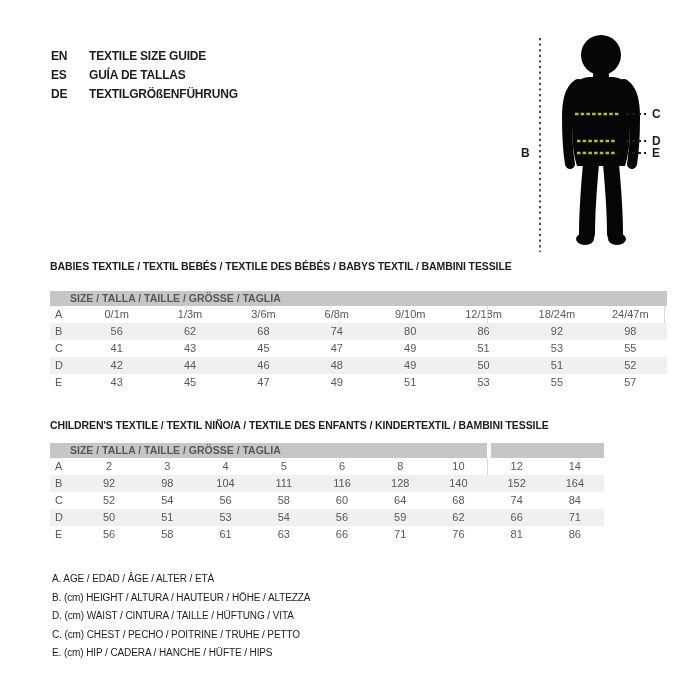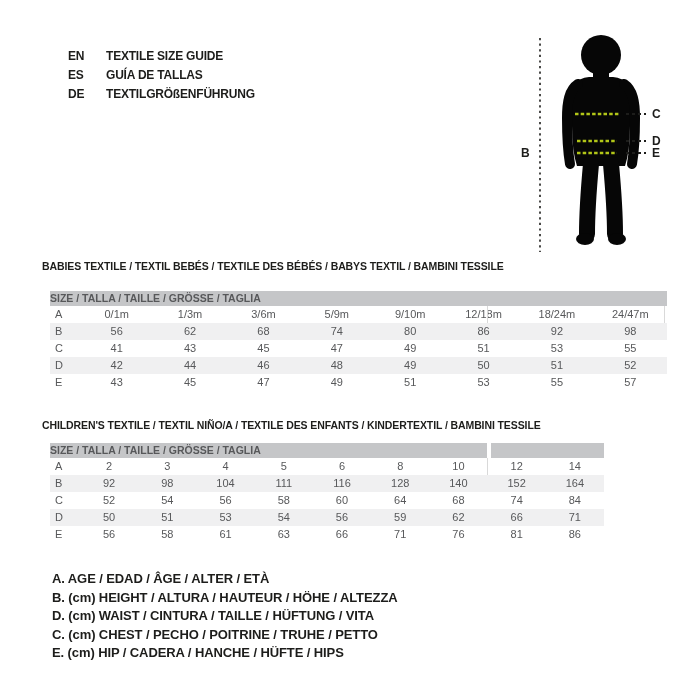--- a/index.html
+++ b/index.html
@@ -1,41 +1,41 @@
 <!DOCTYPE html>
 <html><head>
 <meta charset="utf-8">
 <style>
   html,body{margin:0;padding:0;background:#ffffff;}
   .page{
     position:relative;width:700px;height:700px;background:#ffffff;overflow:hidden;
     font-family:"Liberation Sans",sans-serif;color:#1d1d1b;
   }
   
-  .lang-list{position:absolute;left:68px;top:47px;}
+  .lang-list{position:absolute;left:51px;top:47px;}
   .lang-row{height:19px;line-height:19px;font-size:12px;font-weight:bold;letter-spacing:-0.2px;white-space:nowrap;}
   .lang-code{display:inline-block;width:38px;}
   
   .figure{position:absolute;left:505px;top:26px;width:175px;height:235px;}
   .fig-label{position:absolute;font-size:12px;font-weight:bold;color:#1d1d1b;line-height:12px;}
   
-  .sec-title{position:absolute;left:42px;font-size:10.5px;font-weight:bold;letter-spacing:-0.1px;color:#1d1d1b;white-space:nowrap;}
+  .sec-title{position:absolute;left:50px;font-size:10.5px;font-weight:bold;letter-spacing:-0.1px;color:#1d1d1b;white-space:nowrap;}
   
   .stable{position:absolute;left:50px;}
   .sbar{height:15px;line-height:15px;background:#c5c6c8;color:#57585a;
-        font-size:10.5px;font-weight:bold;padding-left:0;box-sizing:border-box;position:relative;}
+        font-size:10.5px;font-weight:bold;padding-left:20px;box-sizing:border-box;position:relative;}
   .trow{display:grid;height:17px;line-height:17px;font-size:11px;color:#57585a;}
   .trow.stripe{background:#f0f0f1;}
   .rlabel{padding-left:5px;text-align:left;}
   .cell{text-align:center;}
   .vline{position:absolute;width:1px;background:#d9d9d9;}
   .notch{position:absolute;width:4px;background:#ffffff;}
   
   .legend{position:absolute;left:52px;top:570px;}
-  .legend-row{height:18.5px;line-height:18.5px;font-size:13px;font-weight:bold;letter-spacing:-0.1px;white-space:nowrap;}
+  .legend-row{height:18.5px;line-height:18.5px;font-size:10px;font-weight:normal;letter-spacing:-0.1px;white-space:nowrap;}
 </style>
 </head>
 <body>
 
 <div class="page">
 
   <div class="lang-list" id="lang-list">
       <div class="lang-row"><span class="lang-code">EN</span><span>TEXTILE SIZE GUIDE</span></div>
       <div class="lang-row"><span class="lang-code">ES</span><span>GUÍA DE TALLAS</span></div>
       <div class="lang-row"><span class="lang-code">DE</span><span>TEXTILGRÖßENFÜHRUNG</span></div>
@@ -85,21 +85,21 @@
   <div class="stable" style="top:291px;width:617px;">
     <div class="sbar">
       <span>SIZE / TALLA / TAILLE / GRÖSSE / TAGLIA</span>
     </div>
     <div id="babies-rows">
         <div class="trow" style="grid-template-columns: 30px repeat(8, 1fr);">
           <span class="rlabel">A</span>
           <span class="cell">0/1m</span>
           <span class="cell">1/3m</span>
           <span class="cell">3/6m</span>
-          <span class="cell">5/9m</span>
+          <span class="cell">6/8m</span>
           <span class="cell">9/10m</span>
           <span class="cell">12/18m</span>
           <span class="cell">18/24m</span>
           <span class="cell">24/47m</span>
         </div>
         <div class="trow stripe" style="grid-template-columns: 30px repeat(8, 1fr);">
           <span class="rlabel">B</span>
           <span class="cell">56</span>
           <span class="cell">62</span>
           <span class="cell">68</span>

